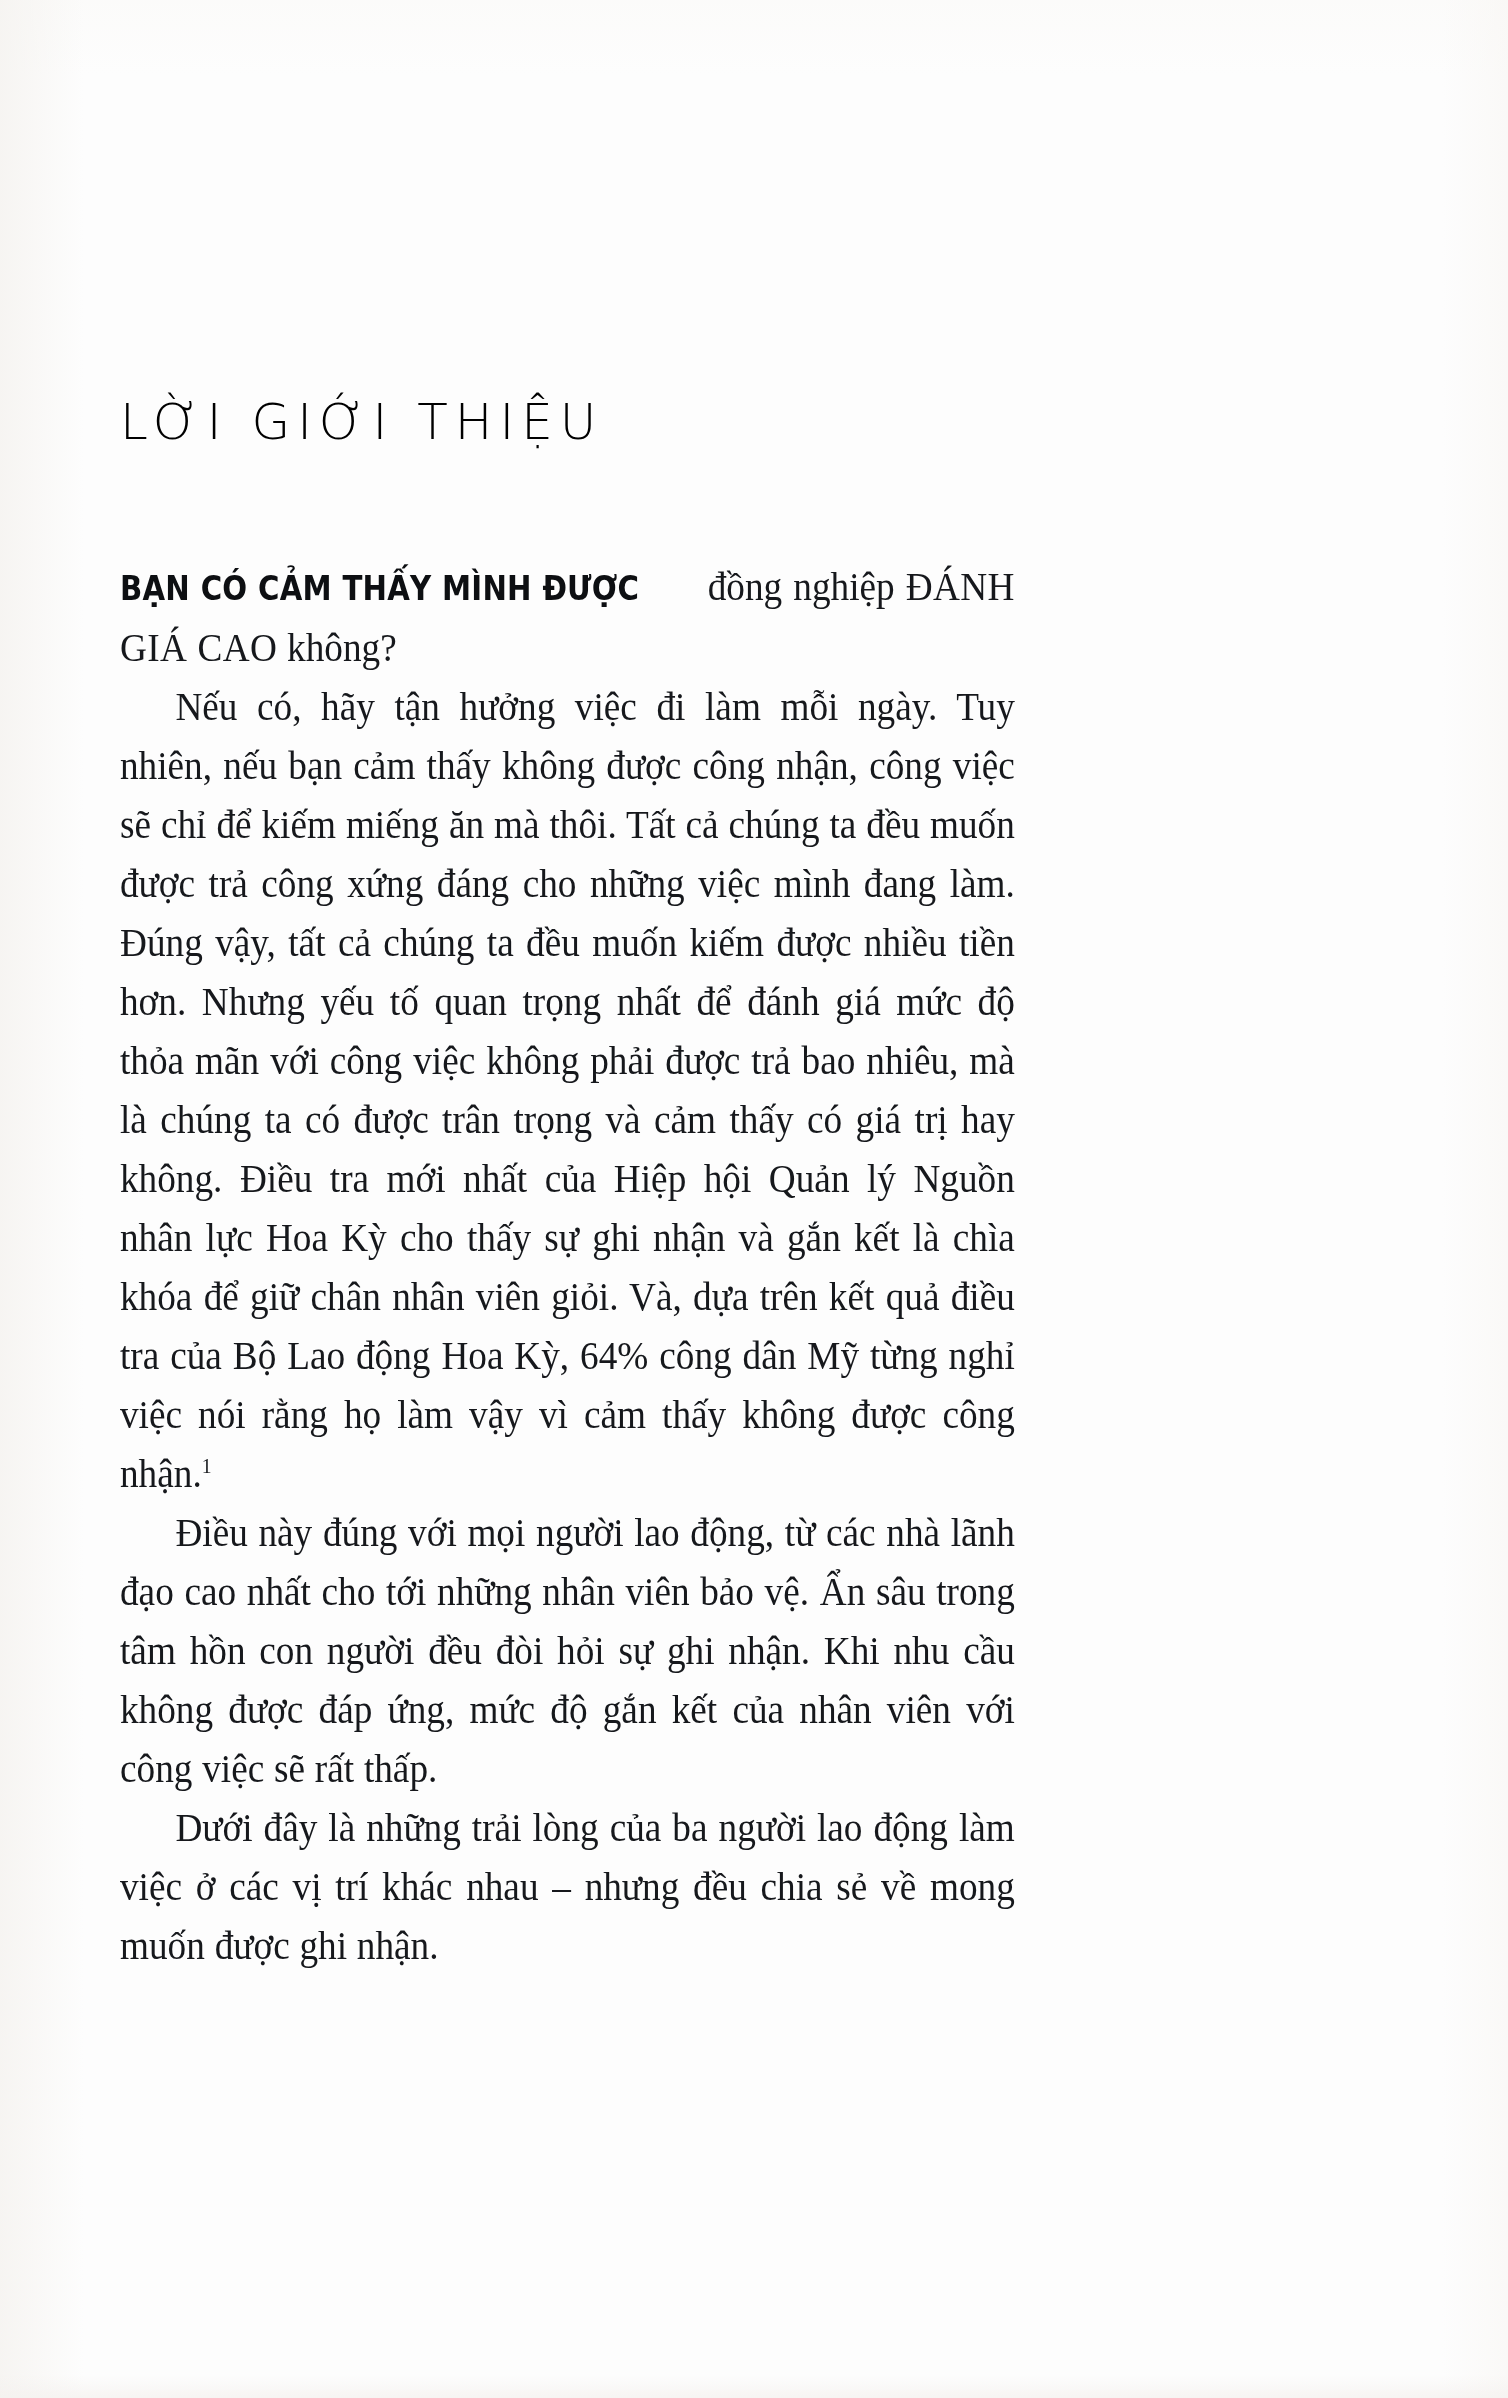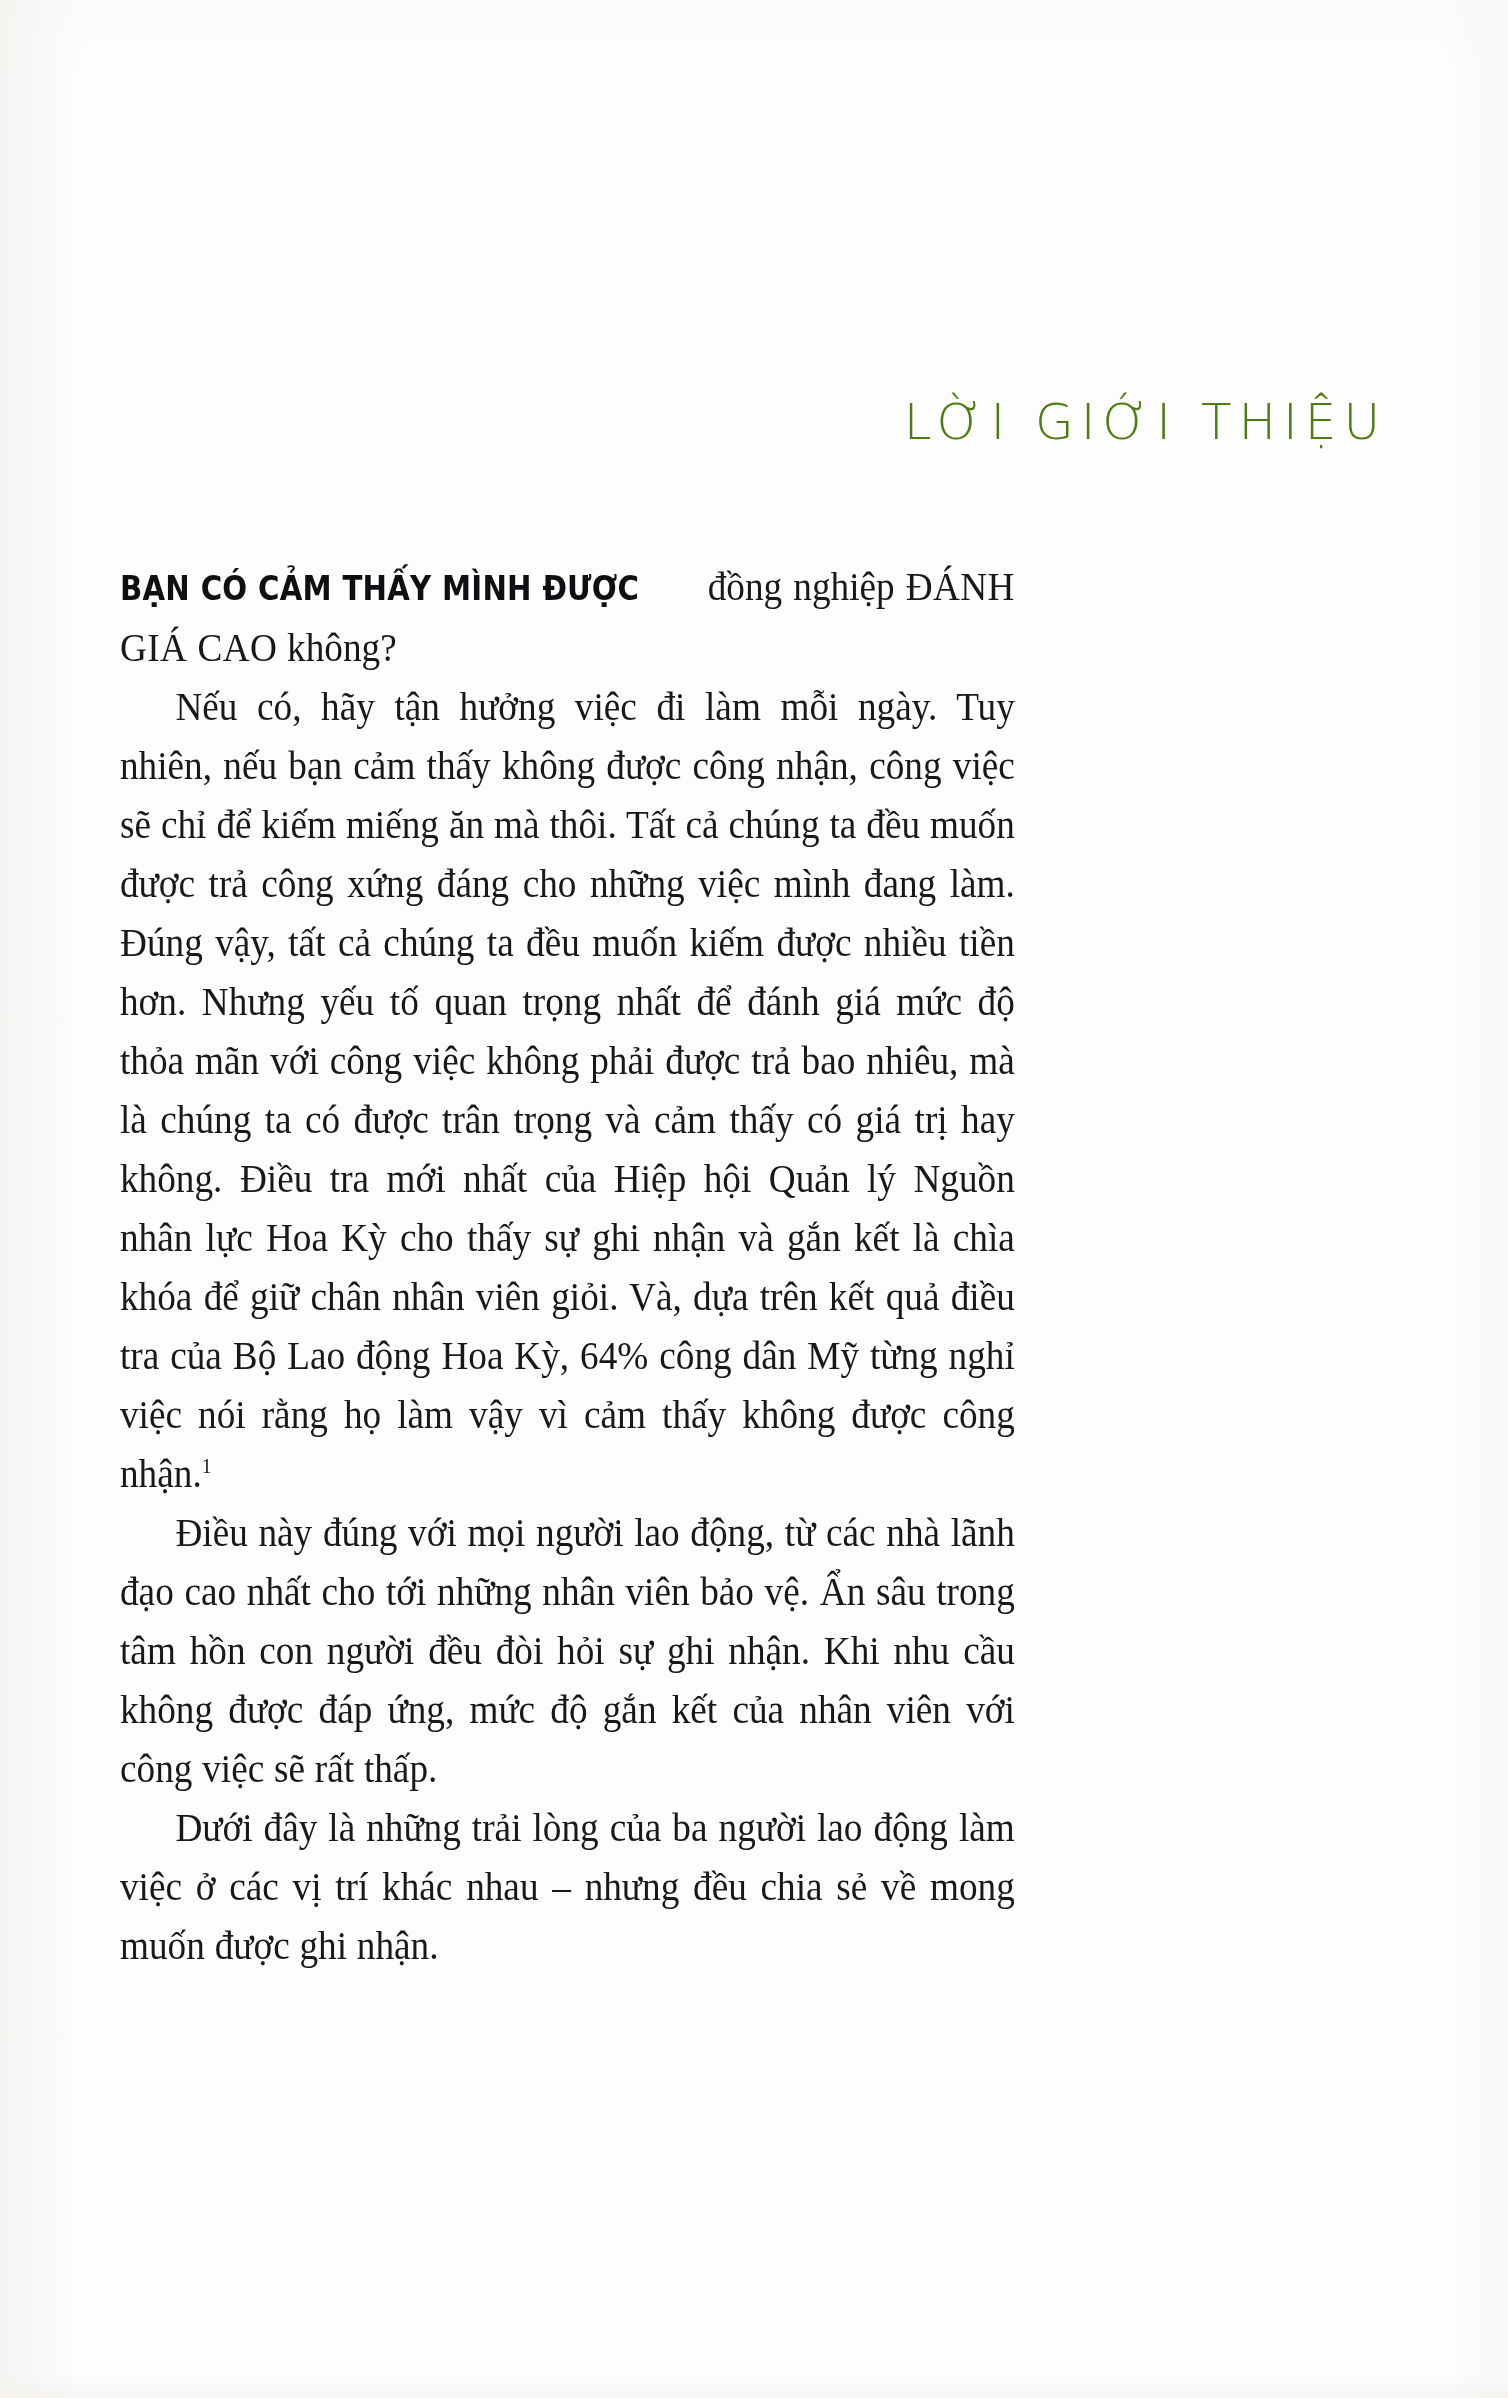--- a/index.html
+++ b/index.html
@@ -39,26 +39,26 @@
     left: 120px;
     top: 0;
     width: 1267px;
     height: 2399px;
   }
 
   
   .chapter-title {
     margin: 0;
     padding-top: 392px;
-    text-align: right;
+    text-align: left;
     font-family: "DejaVu Sans", "Liberation Sans", sans-serif;
     font-weight: 300;
     font-size: 50px;
     letter-spacing: 7px;
-    color: #4d7c0f;
+    color: #000000;
     line-height: 1.2;
     white-space: nowrap;
   }
 
   
   .body-block {
     margin-top: 105px;
     font-family: "Liberation Serif", "DejaVu Serif", serif;
     font-size: 39px;
     line-height: 59px;

